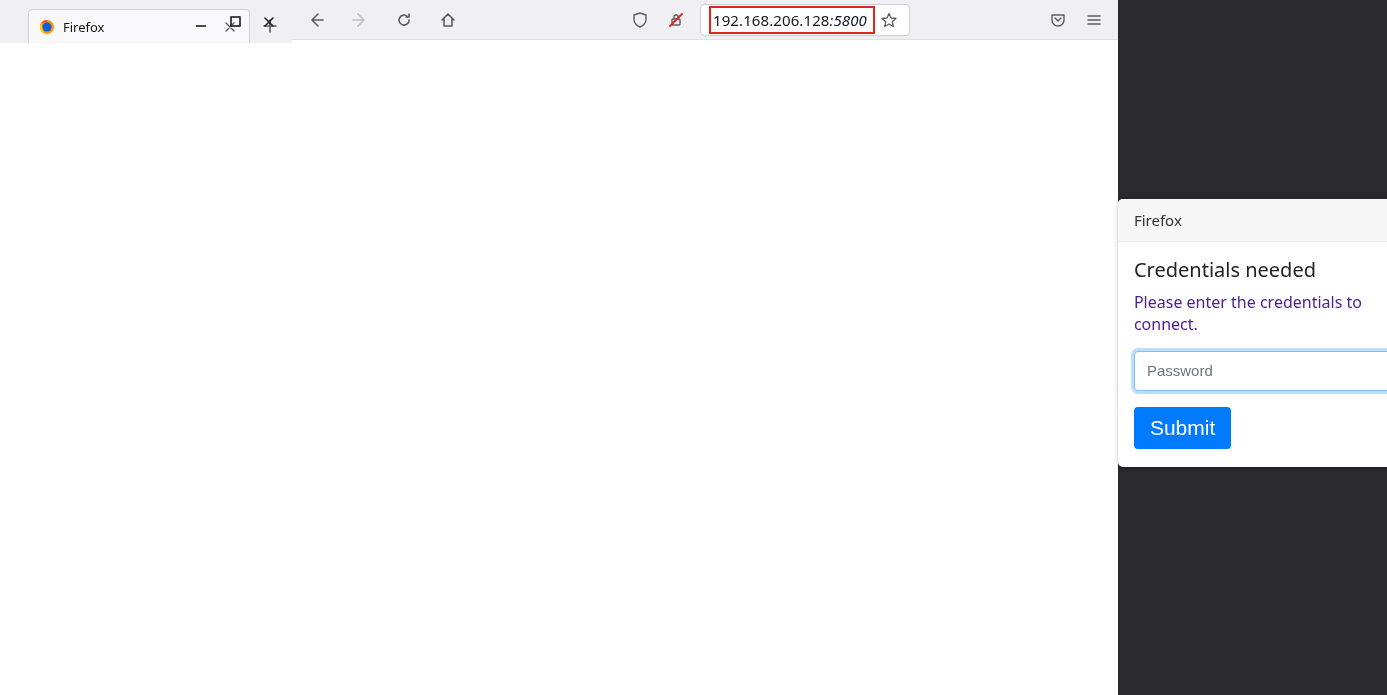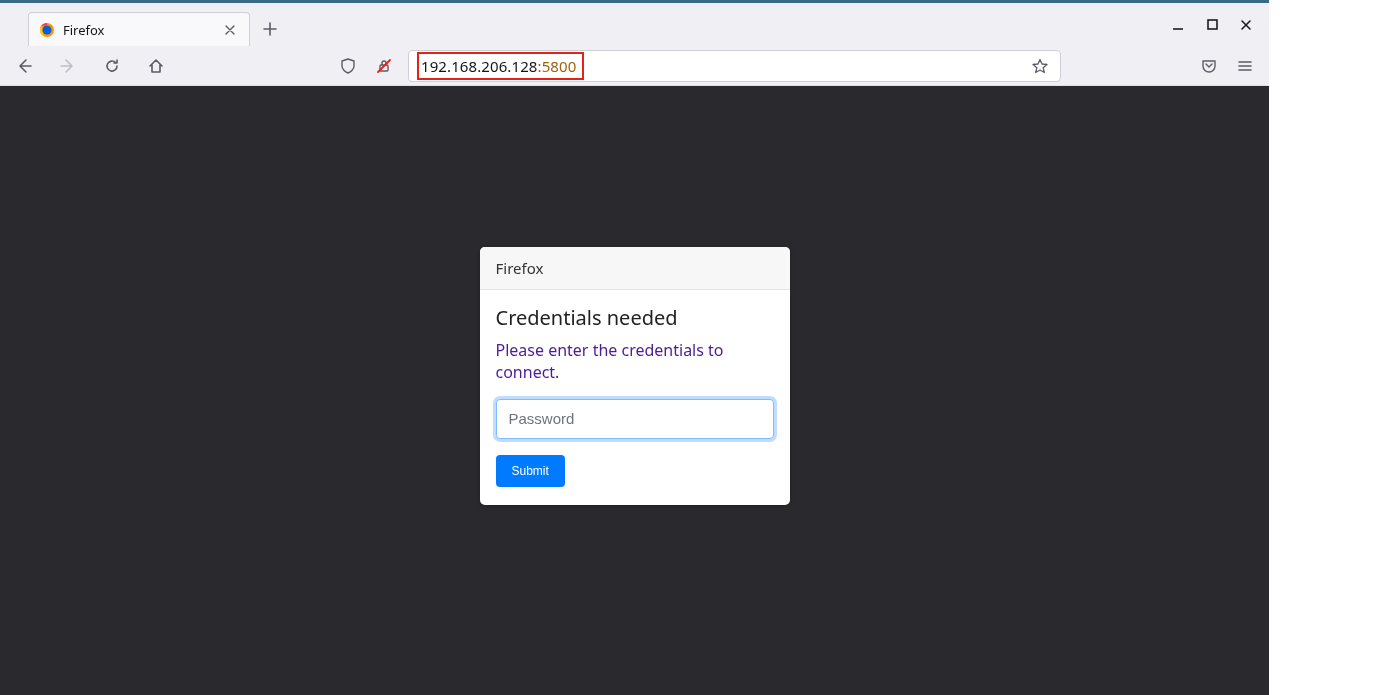--- a/index.html
+++ b/index.html
@@ -1,50 +1,50 @@
 <!DOCTYPE html>
 <html><head>
 <meta charset="utf-8">
 <style>
   * { box-sizing: border-box; margin: 0; padding: 0; }
   html, body { width: 1387px; height: 695px; font-family: system-ui, -apple-system, "Segoe UI", Roboto, sans-serif; overflow: hidden; background:#fff; }
-  .window { width:1269px; height:695px; display:flex; flex-direction:column; }
+  .window { width:1269px; height:695px; display:flex; flex-direction:row; }
   .titlebar-strip { height:3px; background:#3a6a8a; }
   
   .tabstrip { height:43px; background:#f0f0f4; display:flex; align-items:flex-end; padding:0 8px 0 28px; position:relative; }
   .tab { display:flex; align-items:center; gap:8px; height:34px; background:#f9f9fb; border:1px solid #cfcfd8; border-bottom:none; border-radius:4px 4px 0 0; padding:0 10px; min-width:222px; font-size:13px; color:#15141a; margin-bottom:0; }
   .tab-favicon { width:16px; height:16px; display:flex; align-items:center; justify-content:center; }
   .tab-title { flex:1; white-space:nowrap; overflow:hidden; text-overflow:ellipsis; }
   .tab-close { width:18px; height:18px; display:flex; align-items:center; justify-content:center; color:#5b5b66; border-radius:3px; }
   .newtab { width:28px; height:28px; display:flex; align-items:center; justify-content:center; margin-left:6px; margin-bottom:3px; color:#5b5b66; border-radius:4px; }
   .win-controls { position:absolute; right:6px; top:0; height:43px; display:flex; align-items:center; gap:0; }
   .win-btn { width:34px; height:28px; display:flex; align-items:center; justify-content:center; color:#1c1b22; }
   
   .navbar { height:40px; background:#f0f0f4; border-bottom:1px solid #e0e0e6; display:flex; align-items:center; padding:0 8px; gap:12px; }
   .nav-btn { width:32px; height:32px; display:flex; align-items:center; justify-content:center; color:#5b5b66; border-radius:4px; }
   .nav-btn.disabled { color:#bdbdc5; }
   .nav-spacer { width:140px; }
   .urlbar-wrap { flex:1; display:flex; align-items:center; }
   .urlbar { flex:1; height:32px; background:#fff; border:1px solid #cfcfd8; border-radius:4px; display:flex; align-items:center; padding:0 8px 0 6px; max-width:940px; }
   .url-icon { width:24px; height:24px; display:flex; align-items:center; justify-content:center; color:#5b5b66; }
   .url-highlight { border:2px solid #e2231a; padding:1px 6px 1px 2px; margin:0 2px; display:flex; align-items:center; height:28px; }
   .url-text { font-size:15px; color:#15141a; font-family: system-ui, sans-serif; letter-spacing:0.1px; }
-  .url-port { color:#a16207; }
+  .url-port { color:#0f172a;font-style:italic; }
   .urlbar-right { margin-left:auto; display:flex; align-items:center; }
   .right-tools { margin-left:auto; display:flex; align-items:center; gap:4px; padding-left:120px; }
   
   .content { flex:1; background:#2a2a2e; display:flex; align-items:center; justify-content:center; }
   .dialog { width:310px; background:#fff; border-radius:5px; box-shadow:0 1px 4px rgba(0,0,0,0.25); overflow:hidden; margin-top:-30px; }
   .dialog-header { background:#f7f7f7; border-bottom:1px solid #e6e6e6; padding:11px 16px; font-size:15px; color:#333; }
   .dialog-body { padding:14px 16px 18px; }
   .dialog-title { font-size:20px; color:#222; font-weight:400; margin-bottom:8px; }
   .dialog-msg { font-size:16px; color:#4c1d95; margin-bottom:16px; }
   .pw-input { width:100%; height:40px; border:1px solid #ced4da; border-radius:4px; padding:0 12px; font-size:15px; color:#15803d; outline:none; box-shadow:0 0 0 3px rgba(0,123,255,0.25); border-color:#80bdff; }
   .pw-input::placeholder { color:#6c757d; }
-  .submit-btn { margin-top:16px; background:#007bff; color:#fff; border:none; border-radius:4px; padding:9px 16px; font-size:12px; cursor:pointer; }
+  .submit-btn { margin-top:16px; background:#007bff; color:#fff; border:none; border-radius:4px; padding:9px 16px; font-size:21px; cursor:pointer; }
   svg { display:block; }
 </style>
 </head>
 <body>
 
 <div class="window">
   <div class="titlebar-strip"></div>
 
   <div class="tabstrip">
     <div class="tab">

